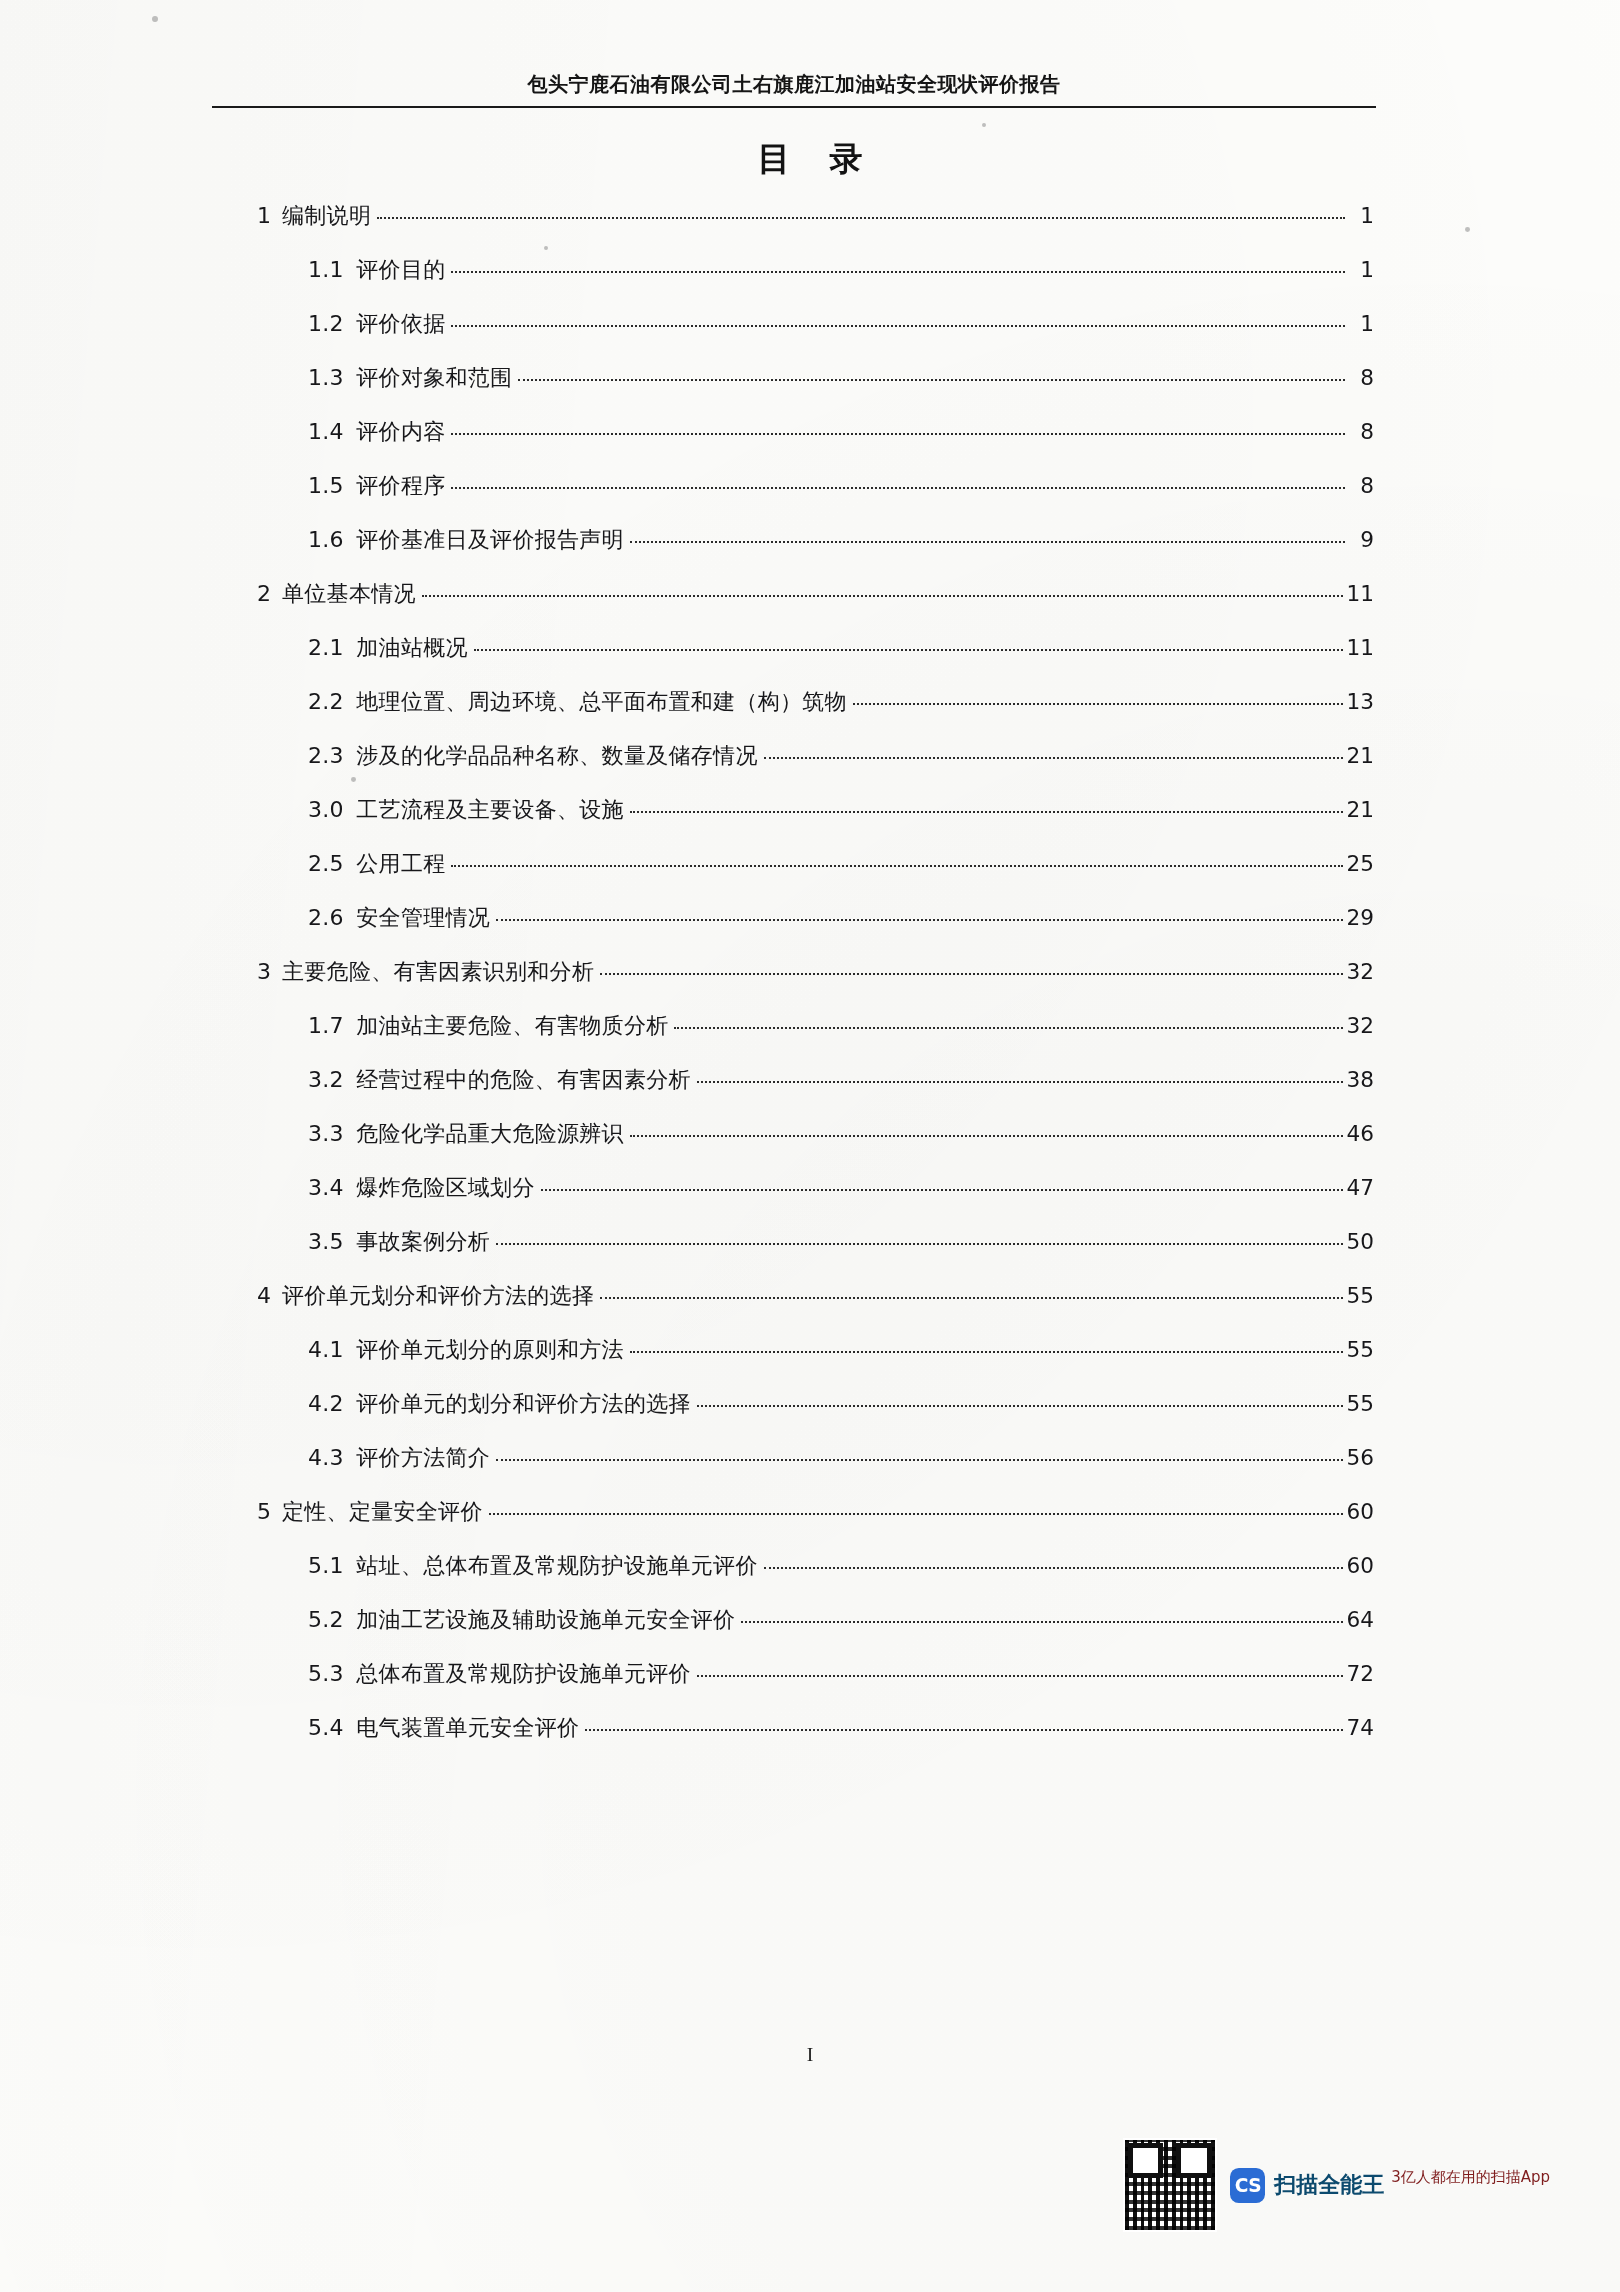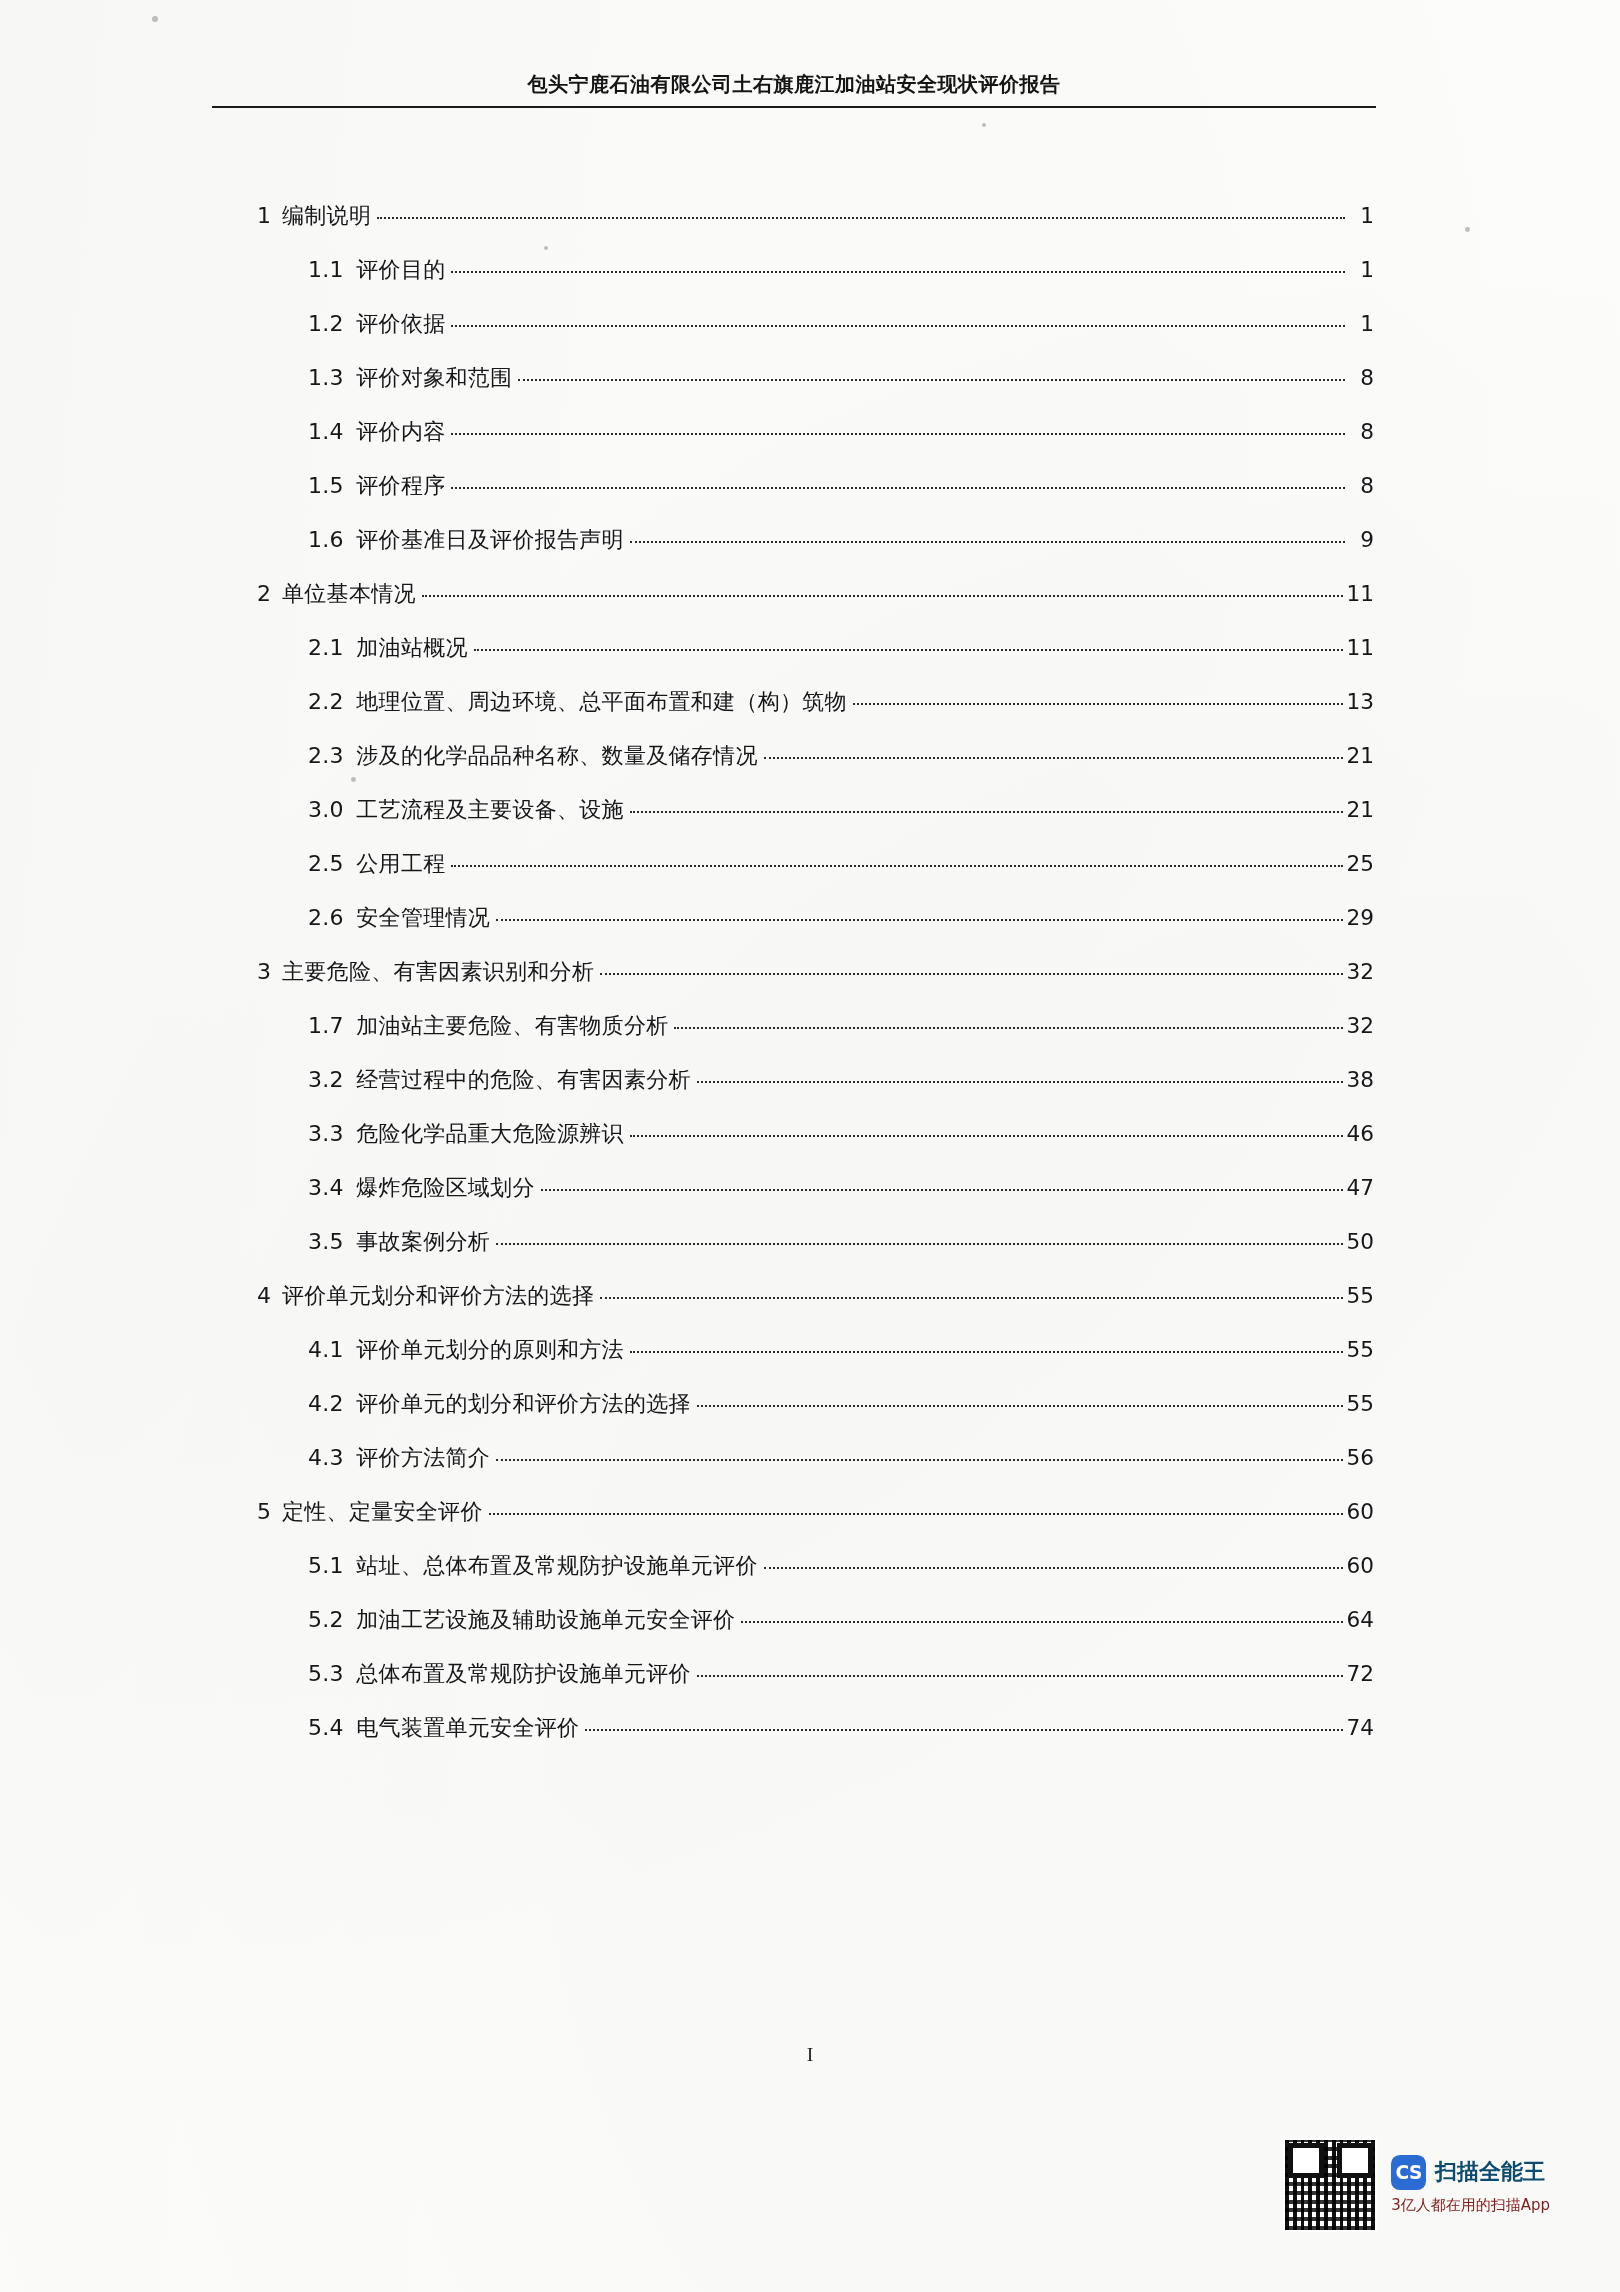--- a/index.html
+++ b/index.html
@@ -156,21 +156,21 @@
     position: absolute;
     width: 25.5px;
     height: 25.5px;
     border: 5.9px solid #101010;
     background: #fff;
   }
   .qr::before { top: 2.9px; left: 2.9px; }
   .qr::after { top: 2.9px; right: 2.9px; }
   .wm-text {
     display: flex;
-    flex-direction: column;
+    flex-direction: row;
     gap: 6.9px;
   }
   .wm-line1 {
     display: flex;
     align-items: center;
     gap: 8.8px;
   }
   .cs-badge {
     width: 35px;
     height: 35px;
@@ -209,20 +209,21 @@
   <div class="speck" style="left:982px; top:123px; width:3.9px; height:3.9px;"></div>
   <div class="speck" style="left:544px; top:246px; width:3.9px; height:3.9px;"></div>
   <div class="speck" style="left:1465px; top:227px; width:4.9px; height:4.9px;"></div>
   <div class="speck" style="left:351px; top:777px; width:4.9px; height:4.9px;"></div>
 
   <div class="header">
     <div class="header-title">包头宁鹿石油有限公司土右旗鹿江加油站安全现状评价报告</div>
     <div class="header-rule"></div>
   </div>
 
+  <div class="toc-heading">目  录</div>
 
   <div class="toc">
 
     <div class="toc-row lvl1">
       <span class="toc-num">1</span>
       <span class="toc-text">编制说明</span>
       <span class="toc-dots"></span>
       <span class="toc-page">1</span>
     </div>
 

